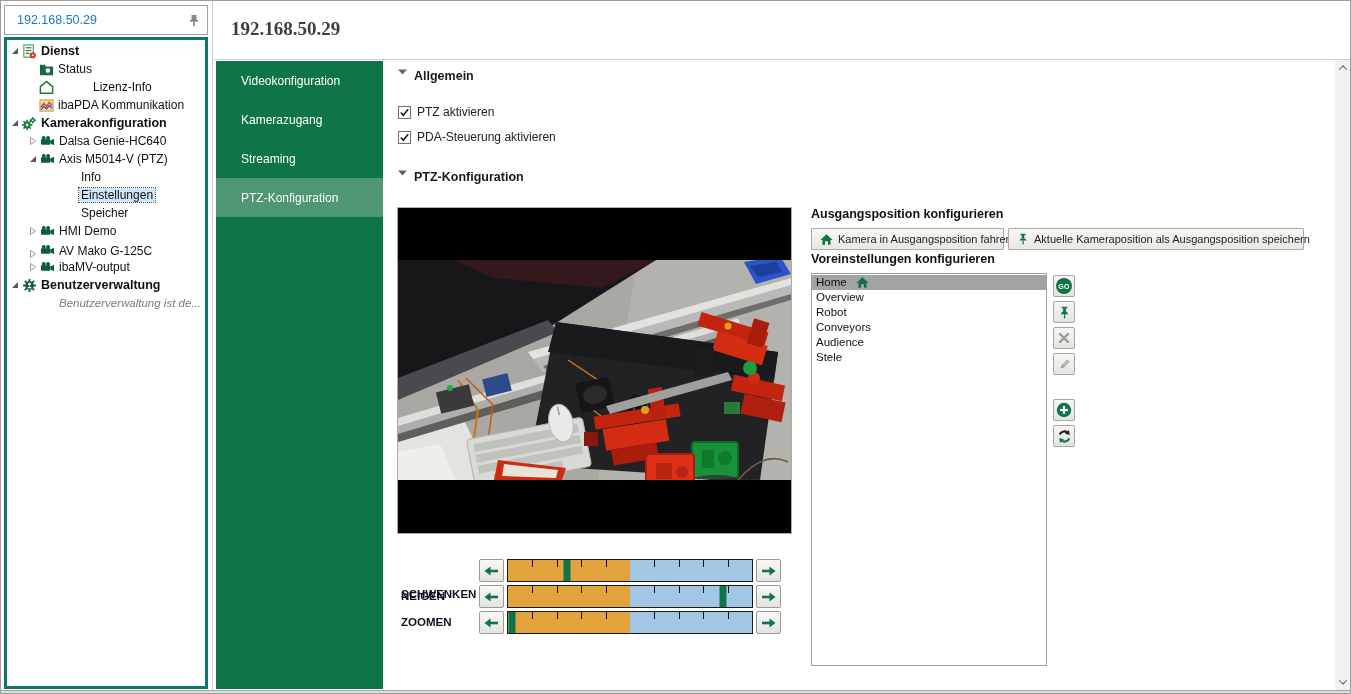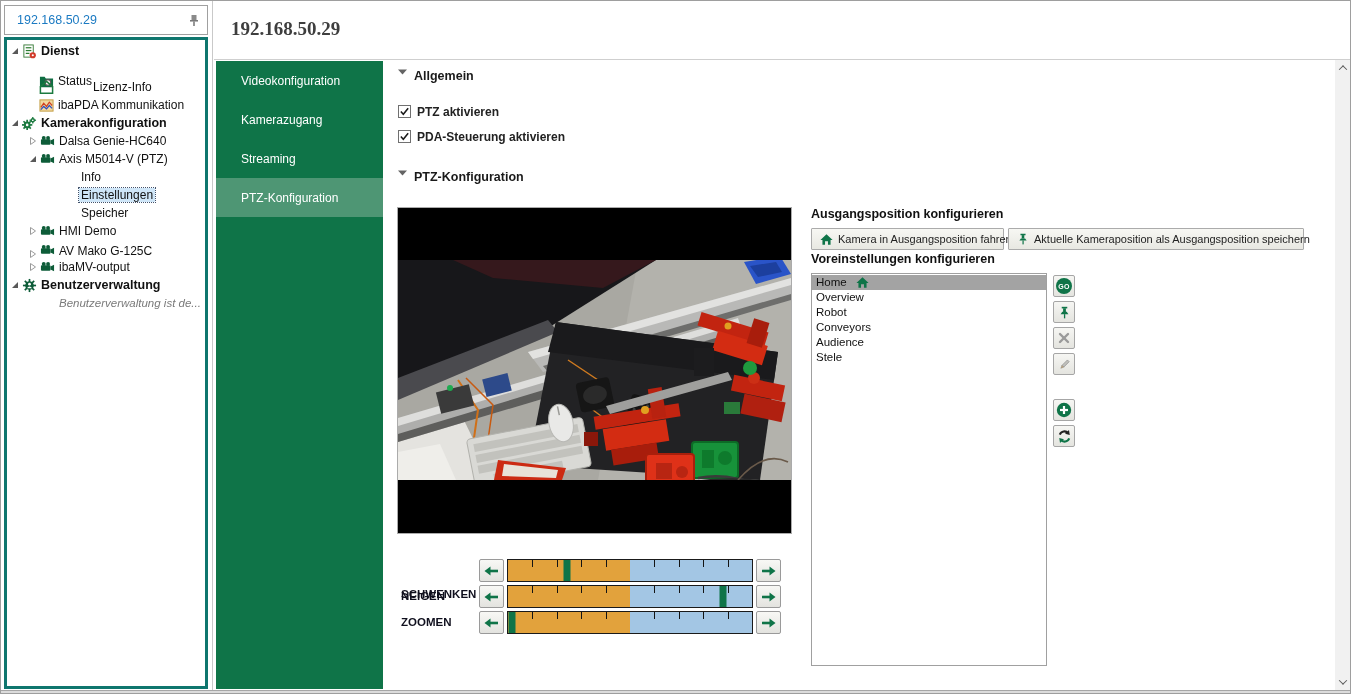--- a/index.html
+++ b/index.html
@@ -37,21 +37,21 @@
     position:absolute; left:230px; top:17px;
     font-family:"Liberation Serif", serif; font-weight:bold; font-size:19px; color:#3e3e3e;
   }
   .hdr-div { position:absolute; left:213px; top:58px; width:1138px; height:1px; background:#cfcfcf; }
   .green-nav { position:absolute; left:215px; top:60px; width:167px; height:628px; background:#0f7448; }
   .nav-item { height:39px; display:flex; align-items:center; padding-left:25px; color:#fff; font-size:12px; cursor:pointer; }
   .nav-item.sel { background:#4e9674; }
   
   .sec-hdr { position:absolute; display:flex; gap:7px; font-weight:bold; font-size:12.5px; color:#1a1a1a; }
   
-  .cb-row { position:absolute; display:flex; align-items:flex-start; gap:6px; font-size:12px; color:#222;font-weight:bold; }
+  .cb-row { position:absolute; display:flex; align-items:flex-end; gap:6px; font-size:12px; color:#222; }
   .cb-box { width:13px; height:13px; border:1px solid #707070; background:#fff; display:flex; align-items:center; justify-content:center; }
   
   .cam-frame { position:absolute; left:396px; top:206px; width:395px; height:327px; border:1px solid #ababab; background:#000; }
   
   .sl-label { position:absolute; left:400px; width:78px; height:23px; line-height:23px; font-weight:bold; font-size:11.5px; color:#10101e; }
   .sl-btn {
     position:absolute; width:25px; height:23px;
     background:linear-gradient(#f8f8f5,#e3e3df); border:1px solid #9a9a9a; border-radius:2px;
     display:flex; align-items:center; justify-content:center; cursor:pointer;
   }
@@ -117,21 +117,21 @@
             <line x1="4" y1="4" x2="10" y2="4" stroke="#2e7d32" stroke-width="1.3"></line>
             <line x1="4" y1="7" x2="10" y2="7" stroke="#2e7d32" stroke-width="1.3"></line>
             <line x1="4" y1="10" x2="8" y2="10" stroke="#2e7d32" stroke-width="1.3"></line>
             <circle cx="11.5" cy="12" r="3.3" fill="#d23a2a"></circle>
             <circle cx="11.5" cy="12" r="1.1" fill="#fff"></circle>
           </svg>
         </span>
       <span class="lbl-b">Dienst</span>
     </div>
 
-    <div class="trow" style="top:20px; padding-left:32px;margin-top:12px;">
+    <div class="trow" style="top:20px; padding-left:32px;">
       <span class="ticon">
           <svg width="15" height="15" viewBox="0 0 16 16">
             <path d="M1 3 h5 l1.3 1.8 H15 v9.2 H1 z" fill="#0e6e42"></path>
             <circle cx="9.5" cy="9" r="3" fill="#eef4ee" stroke="#555" stroke-width="1.1"></circle>
             <line x1="11.7" y1="11.2" x2="14.2" y2="13.6" stroke="#555" stroke-width="1.6"></line>
           </svg>
         </span>
       <span>Status</span>
     </div>
 

